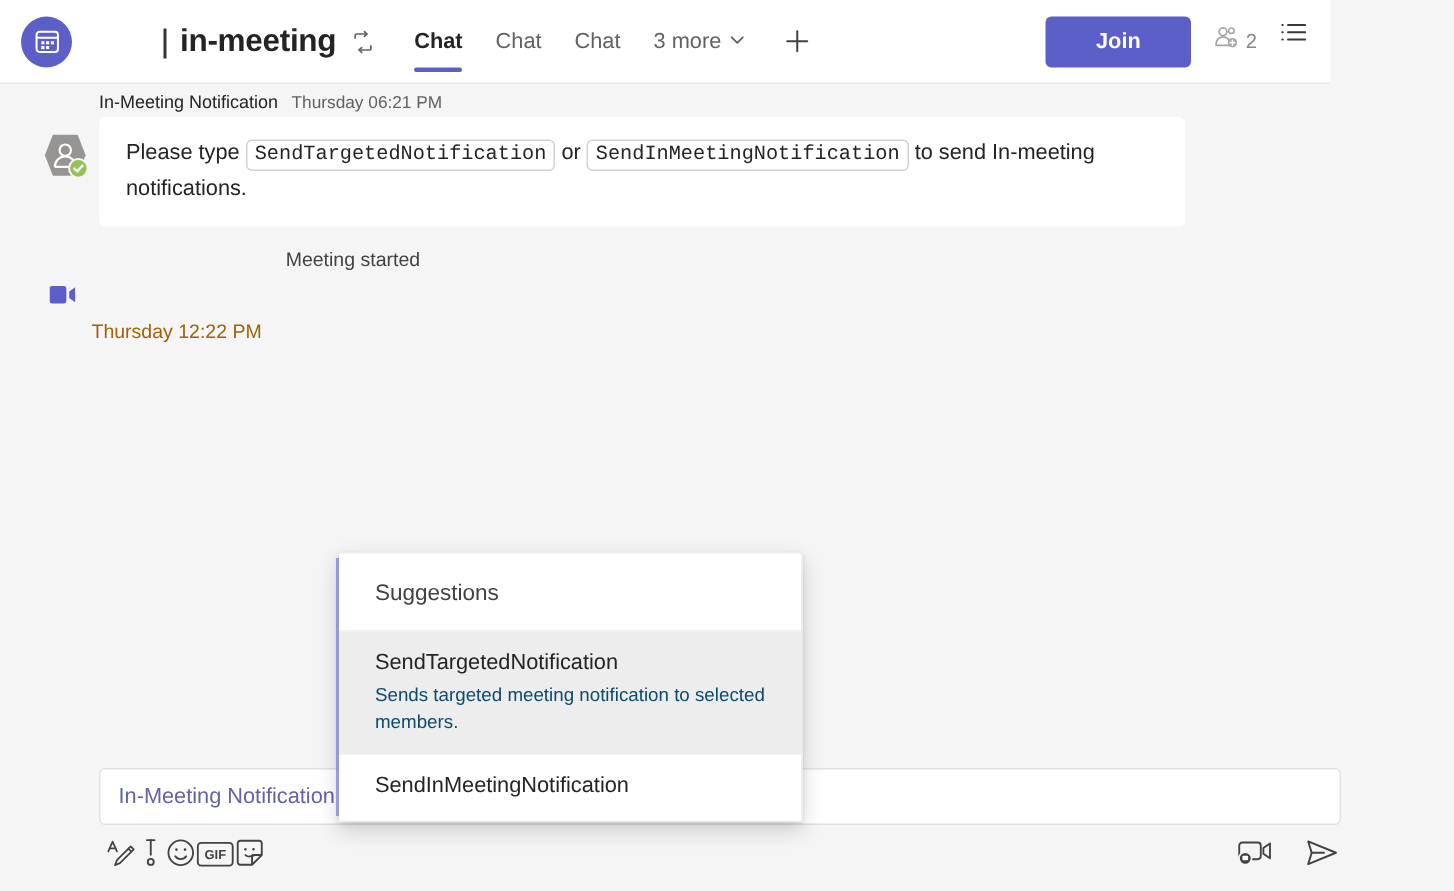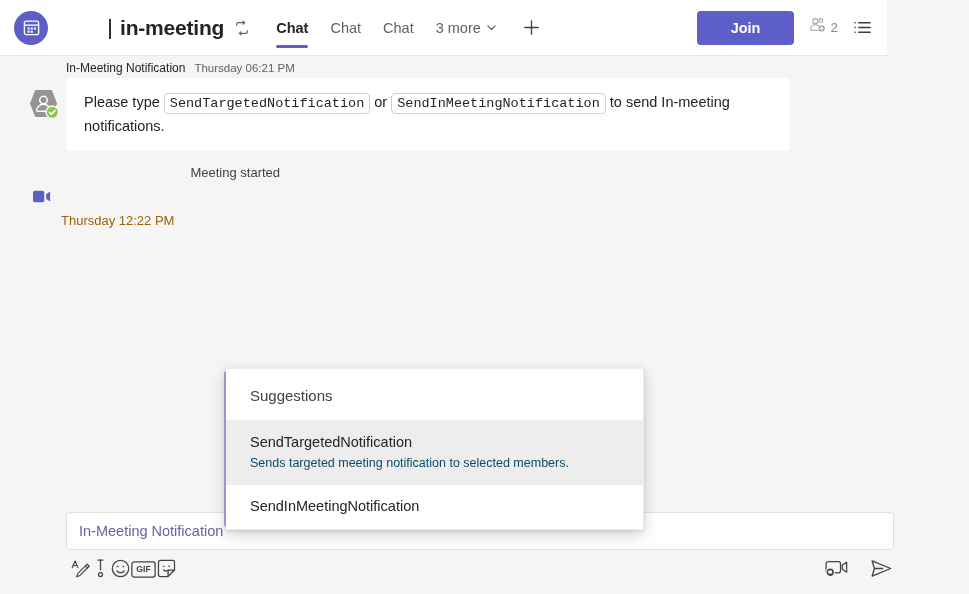--- a/index.html
+++ b/index.html
@@ -52,21 +52,21 @@
     height:3px; border-radius:2px; background:#5b5fc7;
   }
   .tab .chev { margin-left:5px; display:inline-block; }
   .add-tab {
     margin-left:11px; width:26px; height:26px;
     display:flex; align-items:center; justify-content:center;
     color:#424242; cursor:pointer;
   }
 
   .header-right {
-    margin-left:auto; display:flex; align-items:center; gap:14px;
+    margin-left:auto; display:flex; gap:14px;
     padding-right:14px;
   }
   .join-btn {
     background:#5b5fc7; color:#fff; border:none; border-radius:4px;
     height:34px; padding:0 34px; font-size:14.5px; font-weight:bold;
     font-family:"Liberation Sans", sans-serif; cursor:pointer;
   }
   .people-group { display:flex; align-items:center; gap:3px; color:#a6a6a6; cursor:pointer;}
   .people-count { font-size:13.5px; color:#8a8886; }
   .list-icon { color:#3b3a39; cursor:pointer; display:block; }
@@ -105,21 +105,21 @@
   .system-row {
     display:flex; align-items:center; gap:10px;
     padding-left:33px; margin-top:14px;
   }
   .sys-icon { color:#5b5fc7; display:block; }
   .sys-text { font-size:13px; color:#424242; display:flex; gap:16px; }
   .sys-text .s-time { color:#a16207;margin-top:48px; }
 
   
   .suggestions {
-    position:absolute; left:225px; top:368px; width:419px;
+    position:absolute; left:225px; top:368px; width:310px;
     background:#fff;
     border:1px solid #ededed;
     border-left:1px solid #e1dfdd;
     box-shadow: 0 5px 14px rgba(0,0,0,0.18), 0 1px 3px rgba(0,0,0,0.10);
     z-index:30;
   }
   .suggestions::before {
     content:""; position:absolute; left:-2px; top:3px; bottom:3px;
     width:2px; background:#5b5fc7; opacity:0.55;
   }

